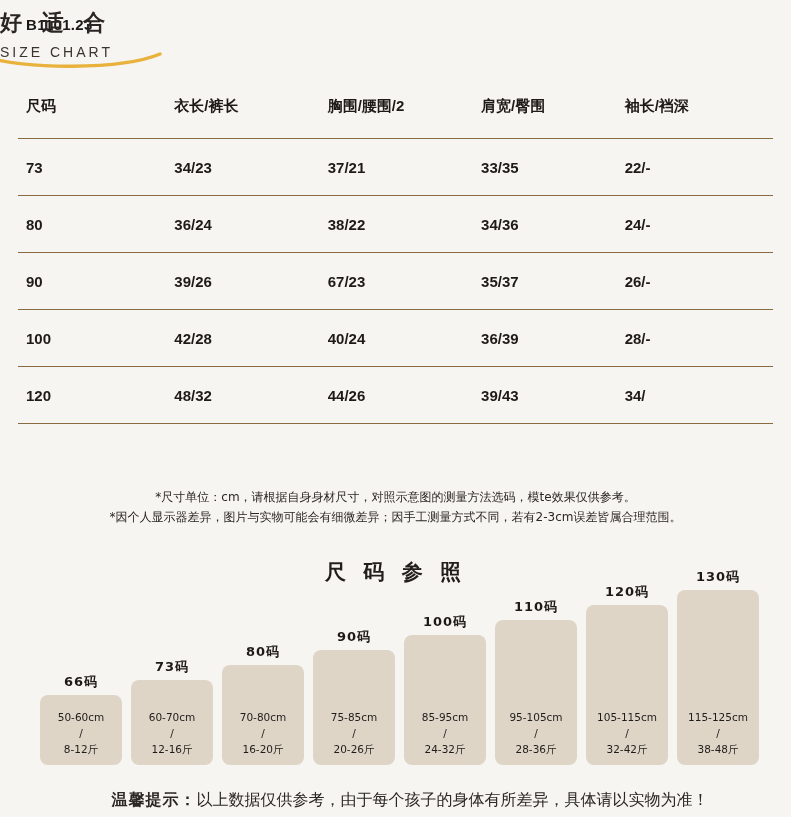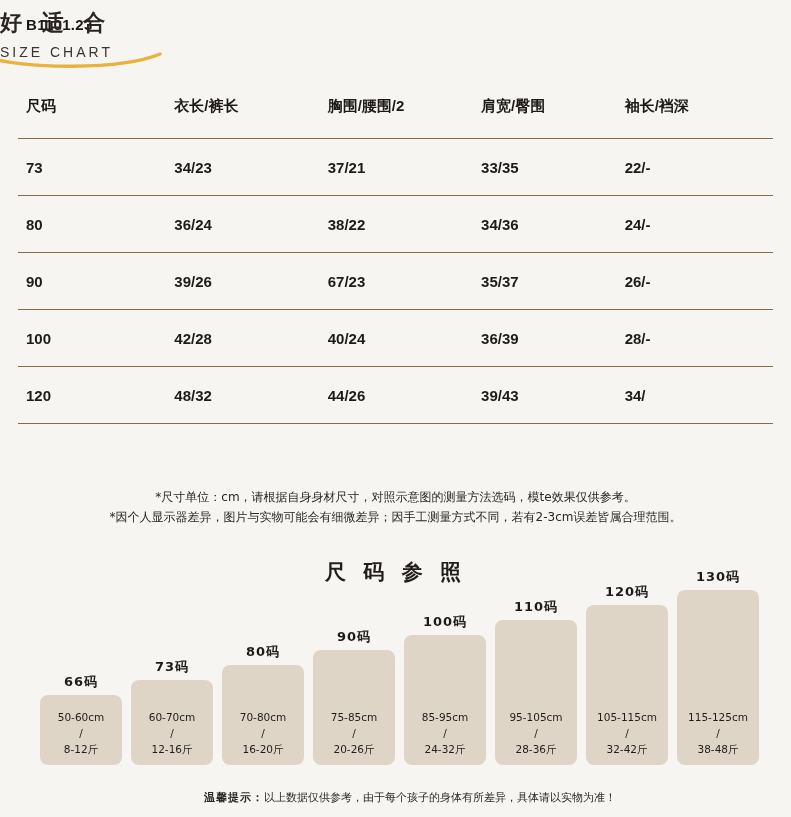--- a/index.html
+++ b/index.html
@@ -172,21 +172,21 @@
     white-space: nowrap;
   }
 
   
   .footer {
     position: absolute;
     left: 0;
     right: 0;
     top: 790px;
     text-align: center;
-    font-size: 11px;
+    font-size: 16px;
     color: #2a2724;
     font-family: "DejaVu Sans", sans-serif;
     padding-left: 29px;
   }
   .footer .tip-head {
     font-weight: bold;
     letter-spacing: 1px;
   }
 </style>
 </head>

